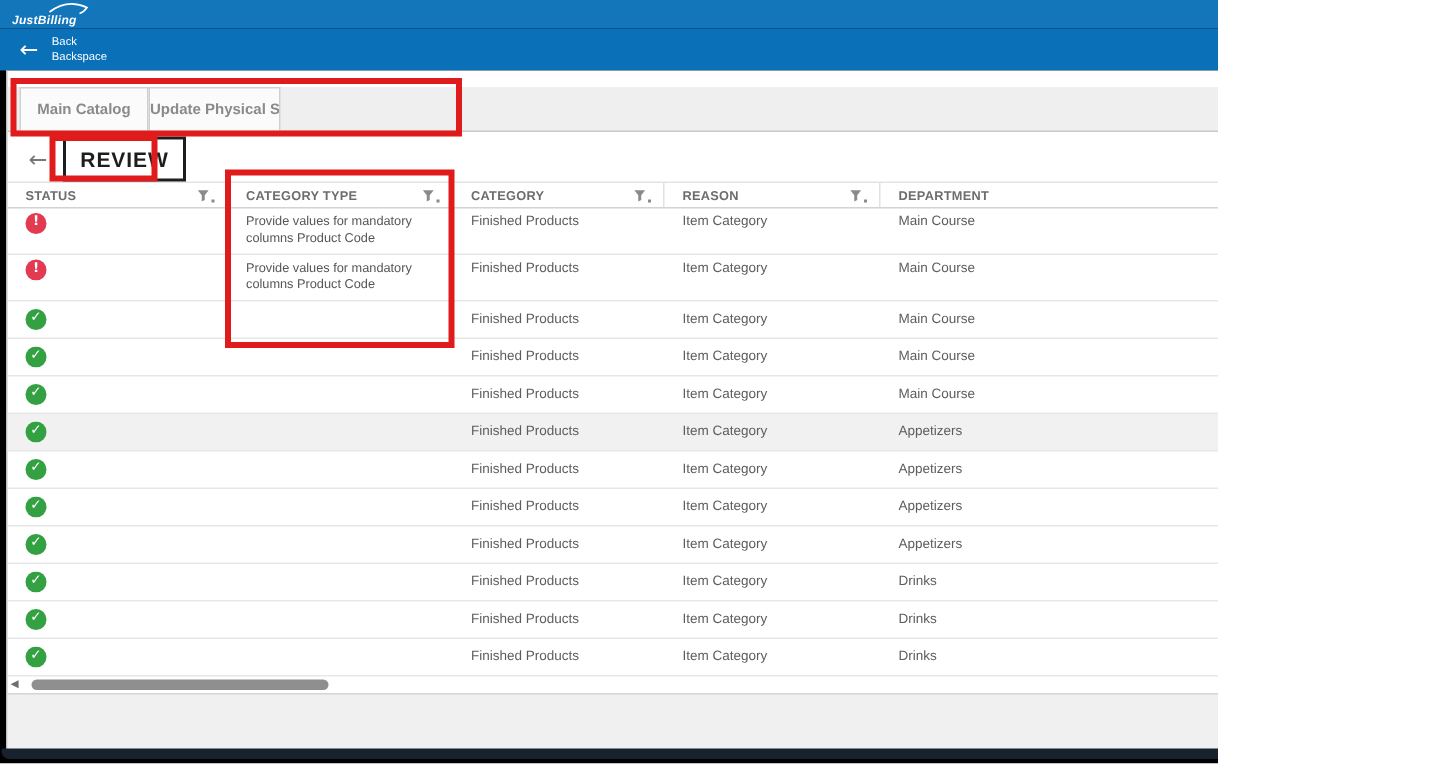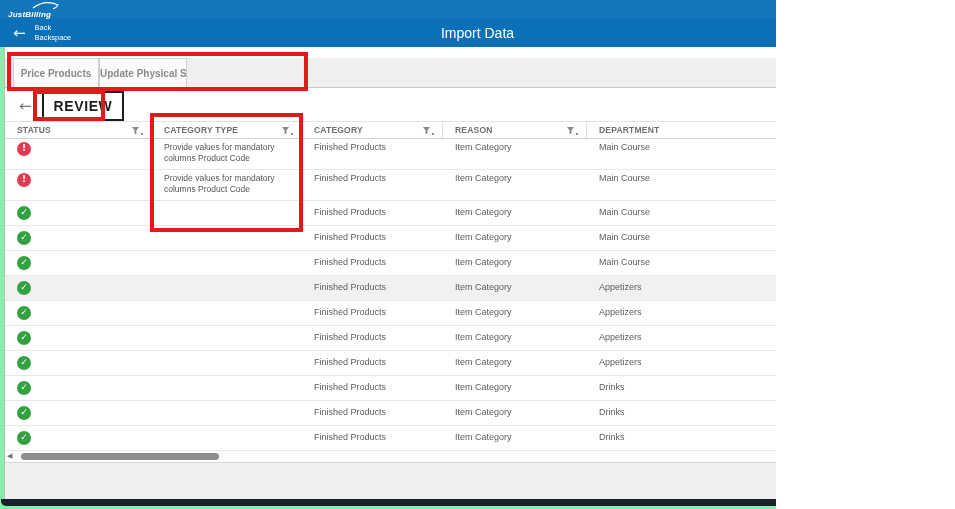--- a/index.html
+++ b/index.html
@@ -1,16 +1,16 @@
 <!DOCTYPE html>
 <html><head>
 <meta charset="utf-8">
 <style>
   html,body{margin:0;padding:0;background:#fff;font-family:"Liberation Sans","DejaVu Sans",sans-serif;}
-  .window{position:relative;width:776px;height:509px;overflow:hidden;background:#86efac;}
+  .window{position:relative;width:776px;height:509px;overflow:hidden;background:#000000;padding-left:36px;}
 
   
   .titlebar{position:absolute;top:0;left:0;width:955px;height:19px;background:#1376bb;}
   .logo-wrap{position:absolute;left:8px;top:3px;height:14px;color:#fff;}
   .logo{font-size:8px;font-weight:bold;font-style:italic;letter-spacing:.2px;}
   .logo-arc{position:absolute;left:24px;top:-3px;}
   .win-controls{position:absolute;right:8px;top:0;height:19px;display:flex;align-items:center;gap:24px;color:#fff;}
   .ctrl{width:12px;height:12px;display:flex;align-items:center;justify-content:center;cursor:default;}
   .ctrl-min-line{width:8px;height:1px;background:#fff;}
   .ctrl-max-box{width:7px;height:7px;border:1px solid #fff;}
@@ -119,26 +119,25 @@
   </div>
 
   <div class="navbar">
     <div class="nav-back">
       <span class="back-arrow">←</span>
       <span class="back-label">
         <span>Back</span><br>
         <span>Backspace</span>
       </span>
     </div>
-    <div class="nav-title">Import Data</div>
   </div>
 
   <div class="body">
     <div class="tabstrip">
-        <div class="tab">Price Products</div>
+        <div class="tab">Main Catalog</div>
         <div class="tab">Update Physical Stock</div>
       </div>
 
     <div class="review-row">
       <span class="toolbar-back">←</span>
       <button class="review-btn">REVIEW</button>
     </div>
 
     <div class="grid">
       <div class="grid-header">

